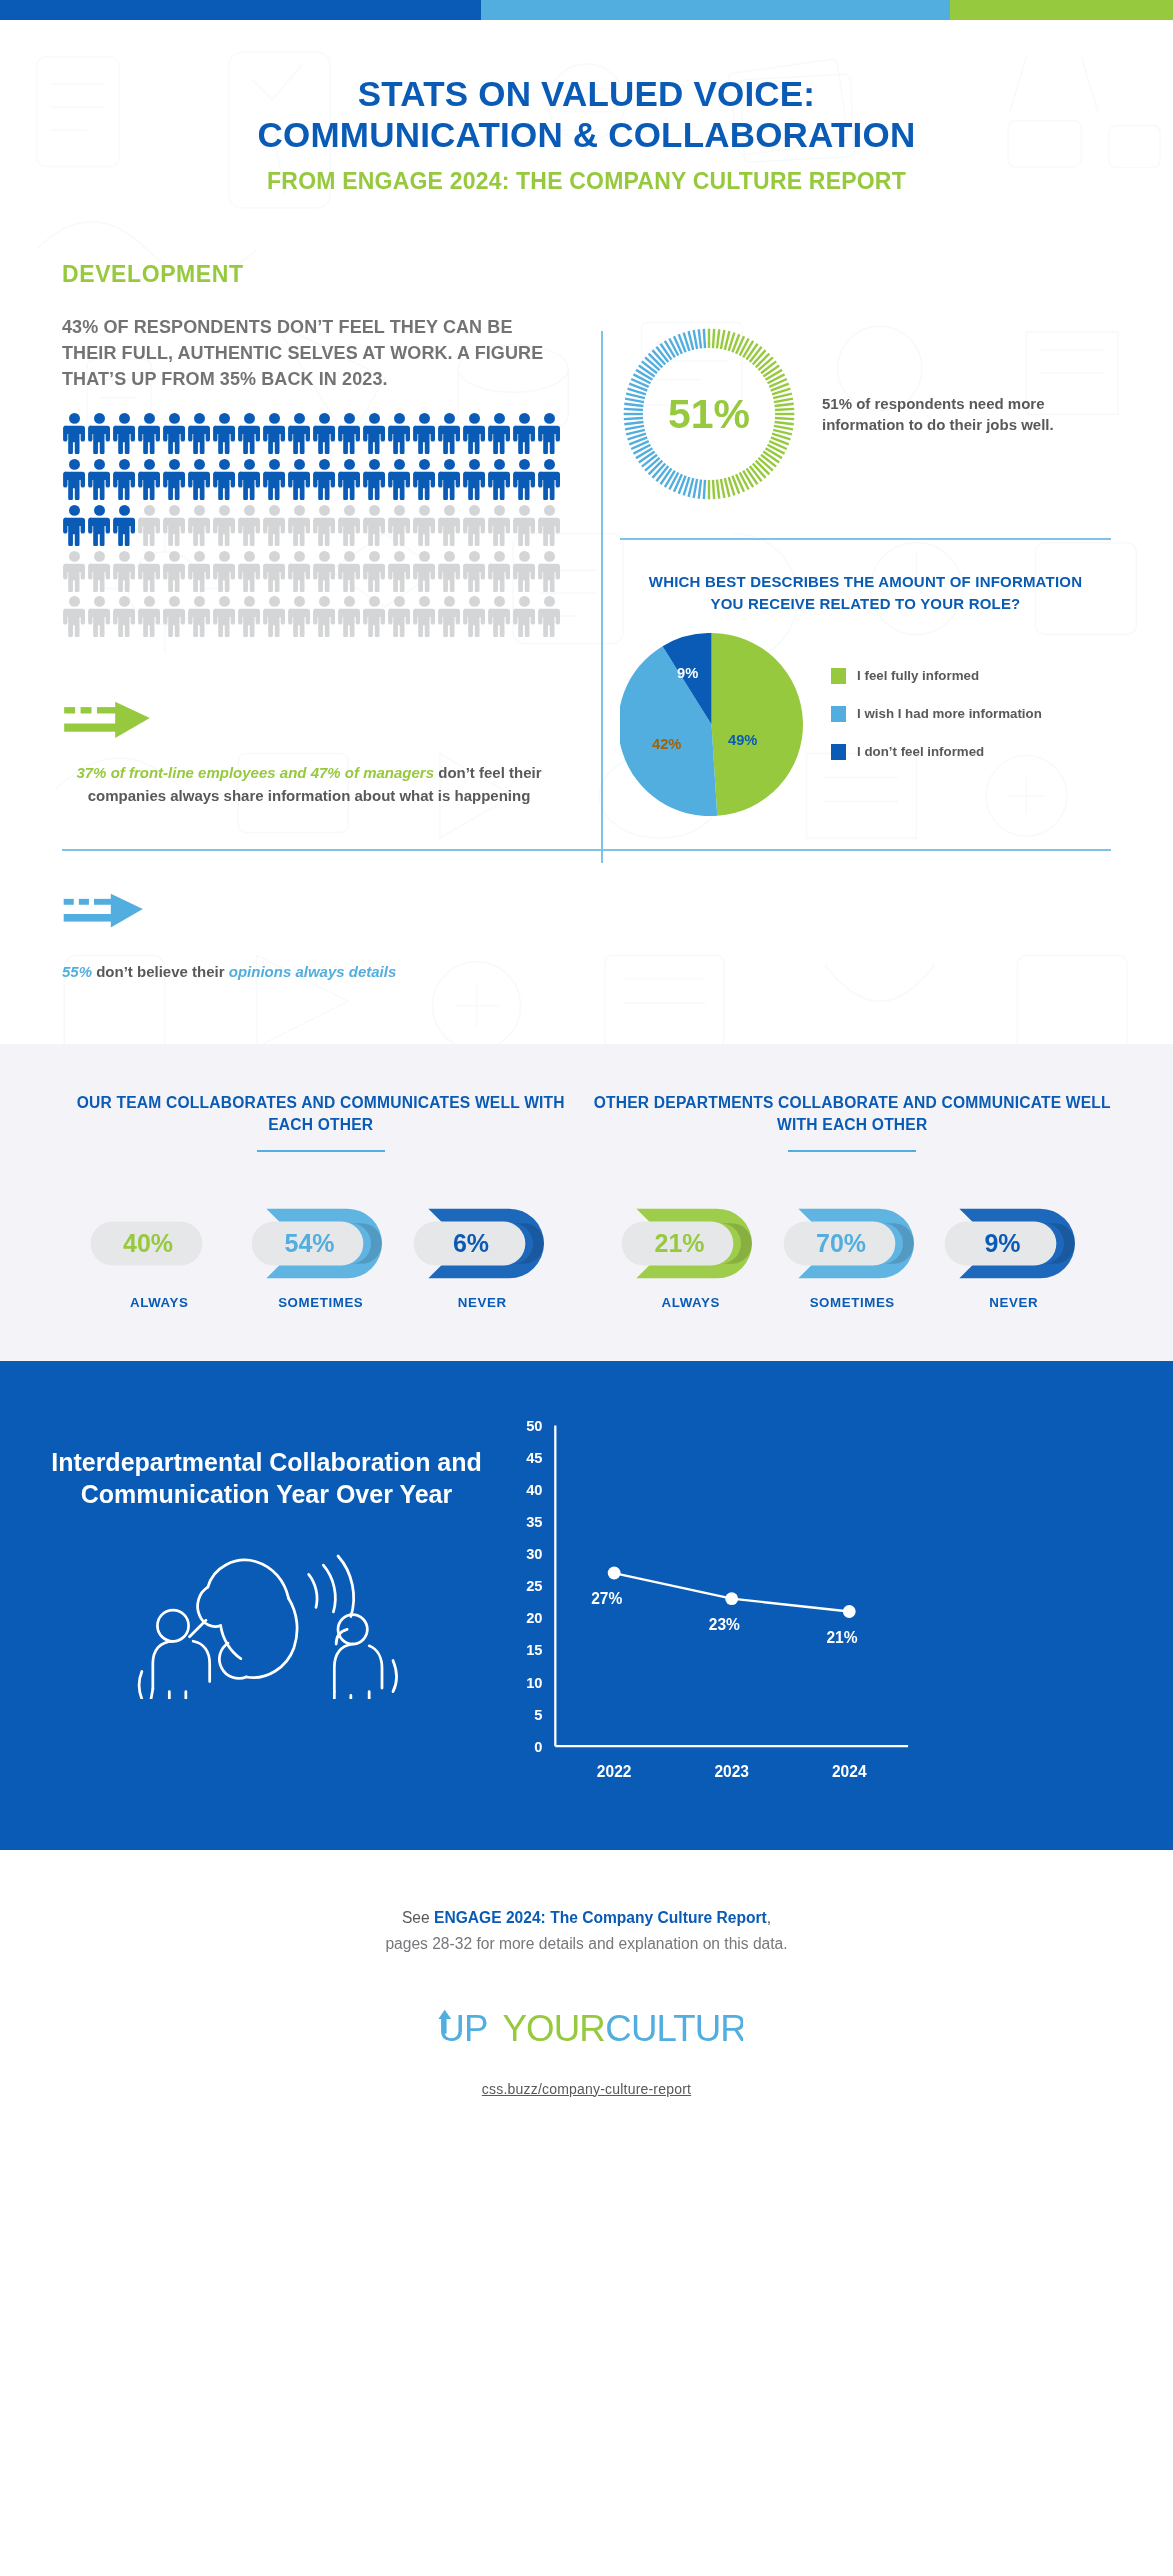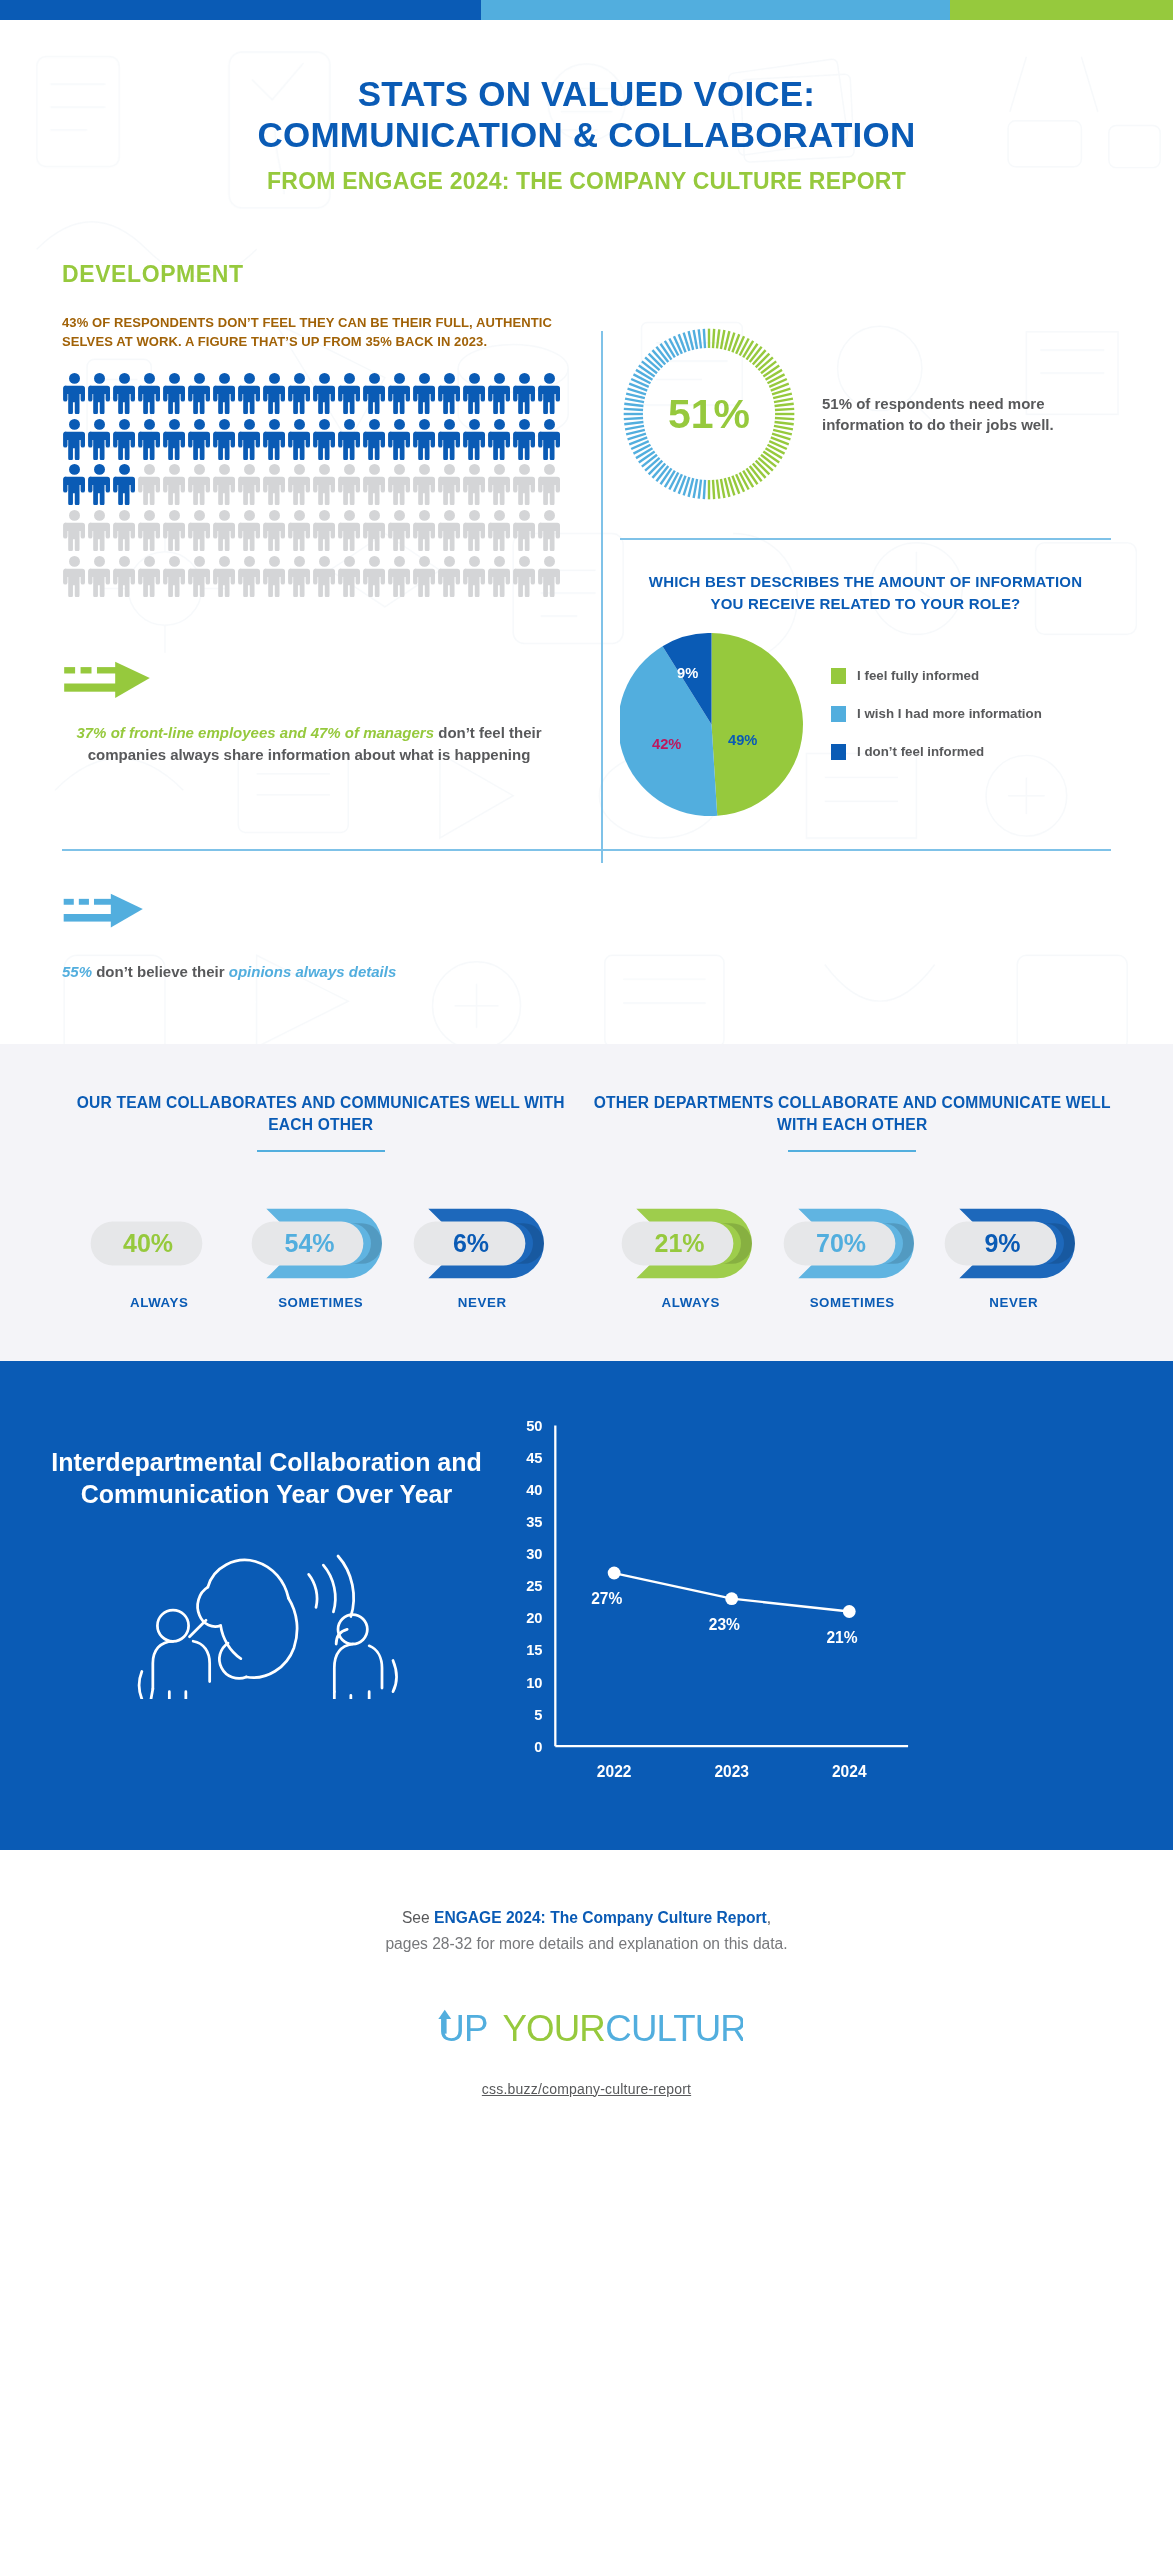--- a/index.html
+++ b/index.html
@@ -48,21 +48,21 @@
   }
   .two-col { display: flex; margin: 26px 62px 0 62px; position: relative; }
   .col-left  { width: 518px; padding-right: 24px; position: relative; }
   .col-right { width: 531px; padding-left: 40px; position: relative; }
   .vdiv {
     position: absolute; left: 539px; top: 16.5px; width: 1.8px; height: 532px;
     background: #7fc2e8;
   }
 
   .bigstat {
-    color: #a16207; font-size: 13px; font-weight: bold; line-height: 1.45;
+    color: #737373; font-size: 18px; font-weight: bold; line-height: 1.45;
     letter-spacing: 0.1px;
   }
 
   
   .people { margin-top: 20px; width: 500px; }
   .people-row { display: flex; gap: 0; margin-bottom: 3.7px; }
   .person { width: 25px; height: 42px; }
 
   
   .arrowblk { margin-top: 61px; text-align: center; }
@@ -796,21 +796,21 @@
         <div class="pie">
           <svg width="183" height="183" viewBox="0 0 200 200">
 
             <path d="M100 100 L100 0 A100 100 0 0 1 106.3 199.8 Z" fill="#96c93d"></path>
 
             <path d="M100 100 L106.3 199.8 A100 100 0 0 1 46.5 14.4 Z" fill="#52aede"></path>
 
             <path d="M100 100 L46.5 14.4 A100 100 0 0 1 100 0 Z" fill="#0a5bb5"></path>
           </svg>
           <div class="pie-lab" style="left:108px; top:99px; color:#0a5bb5;">49%</div>
-          <div class="pie-lab" style="left:32px; top:103px; color:#be185d;">42%</div>
+          <div class="pie-lab" style="left:32px; top:103px; color:#a16207;">42%</div>
           <div class="pie-lab" style="left:57px; top:32px; color:#ffffff;">9%</div>
         </div>
         <div class="legend">
           <div class="legend-row">
             <div class="legend-sw" style="background:#96c93d"></div>
             <div class="legend-tx">I feel fully informed</div>
           </div>
           <div class="legend-row">
             <div class="legend-sw" style="background:#52aede"></div>
             <div class="legend-tx">I wish I had more information</div>

